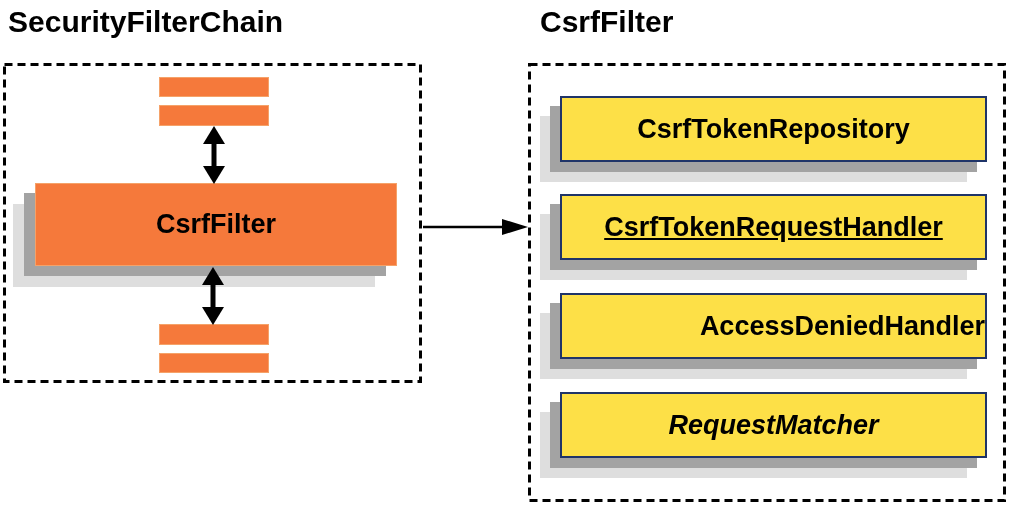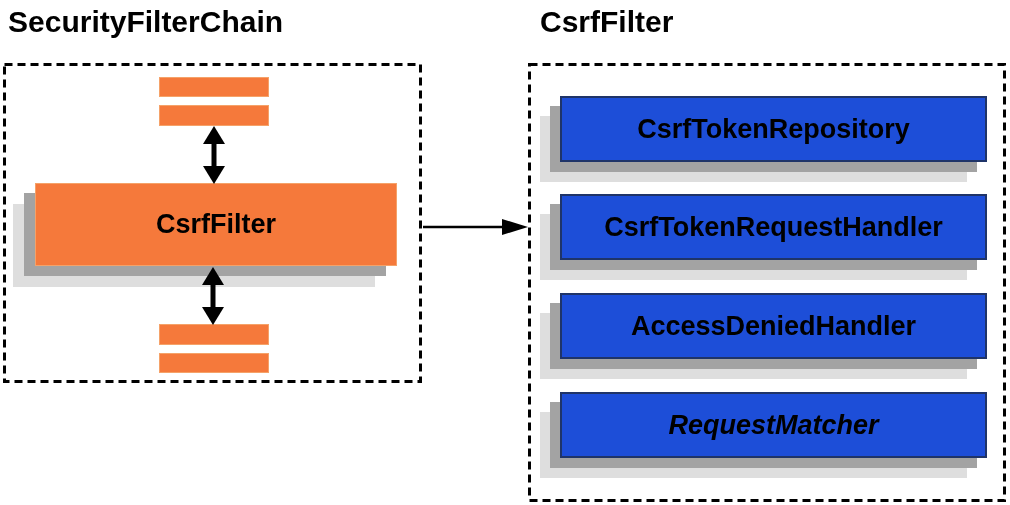--- a/index.html
+++ b/index.html
@@ -52,29 +52,29 @@
     font-size: 27px;
     color: #000000;
     white-space: nowrap;
   }
 
   
   .component-box {
     position: absolute;
     left: 560px;
     width: 427px; height: 66px;
-    background: #1d4ed8;
+    background: #fde047;
     border: 2px solid #1f3468;
     box-sizing: border-box;
     box-shadow: -10px 10px 0 0 #a3a3a3, -20px 20px 0 0 #dedede;
     display: flex; align-items: center; justify-content: center;
   }
   #component-box-0 { top: 96px; }
-  #component-box-1 { top: 194px; }
-  #component-box-2 { top: 293px; }
+  #component-box-1 { top: 194px; text-decoration: underline; }
+  #component-box-2 { top: 293px; justify-content: flex-end; }
   #component-box-3 { top: 392px; font-style: italic; }
 
   
   #diagram-lines {
     position: absolute;
     left: 0; top: 0;
     width: 1010px; height: 505px;
     pointer-events: none;
     z-index: 5;
   }

